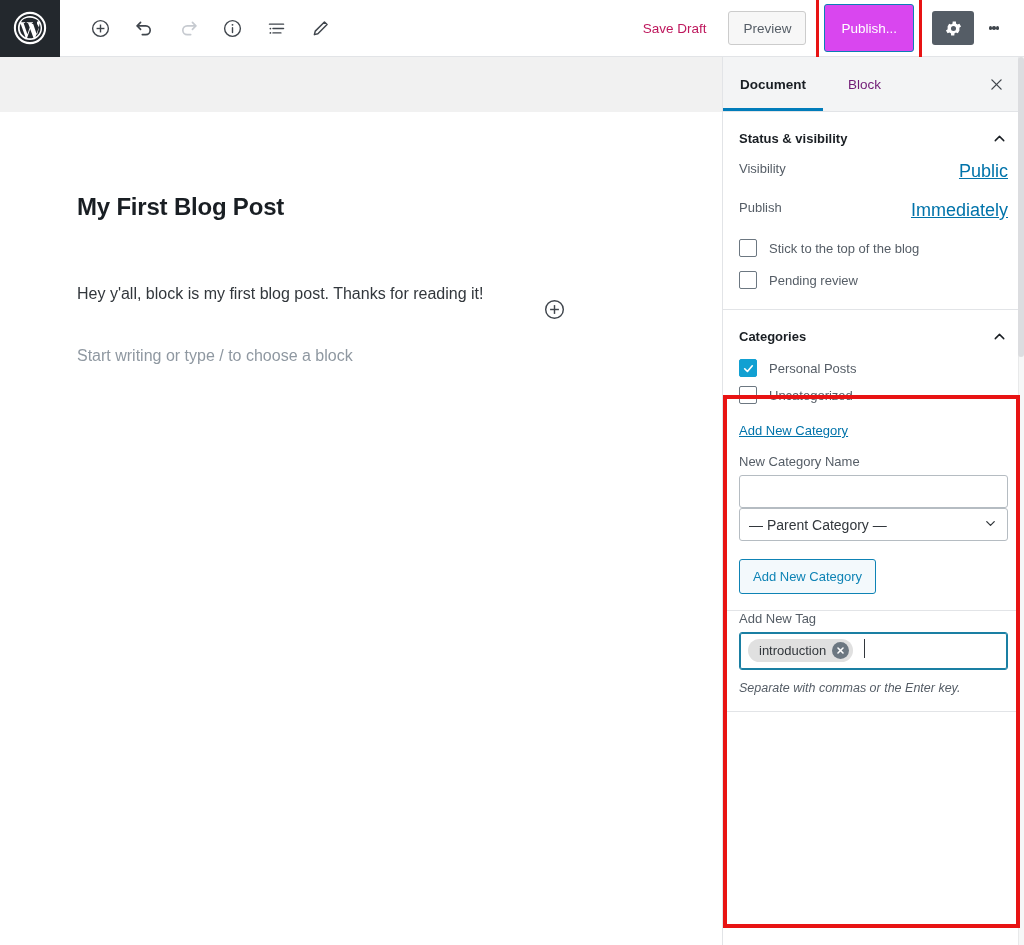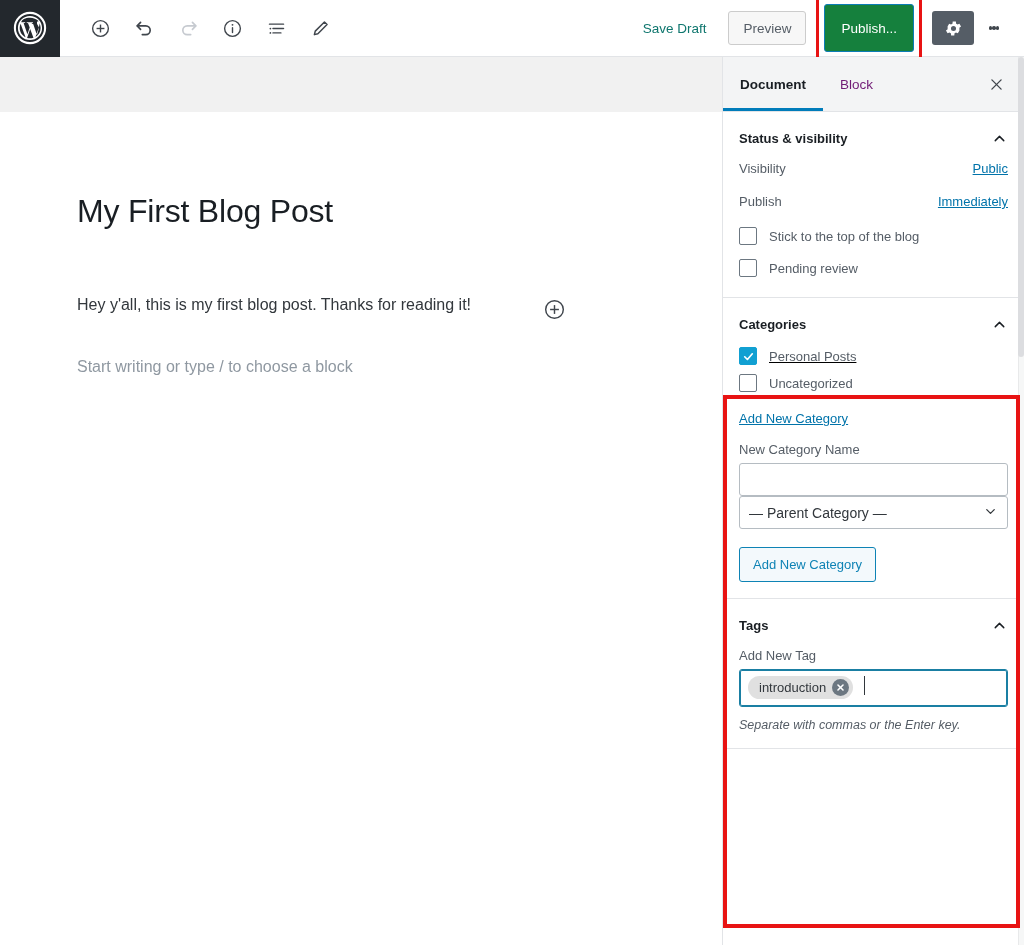--- a/index.html
+++ b/index.html
@@ -32,39 +32,39 @@
     display: flex; align-items: center; justify-content: center;
     background: transparent; border: none; cursor: pointer;
     border-radius: 3px; color: #40464d;
   }
   .tbtn.disabled { color: #c6cad0; cursor: default; }
   .toolbar-right {
     margin-left: auto; display: flex; align-items: center;
     padding-right: 12px; gap: 0px;
   }
   .save-draft {
-    font-size: 13.5px; color: #0f766e; background: none; border: none;
+    font-size: 13.5px; color: #be185d; background: none; border: none;
     cursor: pointer; padding: 6px 14px; margin-right: 8px;
   }
   .preview-btn {
     font-size: 13.5px; color: #555d66;
     background: #f7f7f7; border: 1px solid #cccccc;
     border-radius: 3px; padding: 7px 14px; cursor: pointer;
     height: 34px;
   }
   .publish-wrap {
     position: relative;
     margin-left: 10px; margin-right: 10px;
     padding: 5px;
     border: 3px solid #e81313;
     border-radius: 2px;
   }
   .publish-btn {
     font-size: 13.5px; color: #ffffff;
-    background: #15803d; border: 1px solid #0c7db5;
+    background: #d946ef; border: 1px solid #0c7db5;
     border-radius: 3px; padding: 23px 16px; cursor: pointer;
     height: 48px; display: flex; align-items: center;
   }
   .gear-btn {
     width: 42px; height: 34px; background: #555d66;
     border: none; border-radius: 3px; cursor: pointer;
     display: flex; align-items: center; justify-content: center;
     color: #ffffff;
   }
   .kebab-btn {
@@ -81,21 +81,21 @@
   .editor-region {
     position: absolute; top: 57px; left: 0;
     width: 722px; height: 888px;
     background: #ffffff;
   }
   .editor-topband {
     width: 722px; height: 55px; background: #f1f1f1;
   }
   .editor-canvas { padding: 0 0 0 77px; position: relative; }
   .post-title {
-    font-size: 32px; font-weight: 400; color: #191e23;
+    font-size: 24px; font-weight: 700; color: #191e23;
     line-height: 1.3; margin-top: 79px; letter-spacing: -0.2px;
   }
   .post-para {
     font-size: 16px; color: #32373c; line-height: 1.7;
     margin-top: 58px;
   }
   .post-placeholder {
     font-size: 16px; color: #8f98a1; line-height: 1.7;
     margin-top: 35px;
   }
@@ -110,21 +110,21 @@
   .sidebar {
     position: absolute; top: 57px; right: 0;
     width: 302px; height: 888px;
     background: #ffffff;
     border-left: 1px solid #e2e4e7;
     overflow: hidden;
   }
   .sidebar-tabs {
     height: 55px; background: #f3f4f5;
     border-bottom: 1px solid #e2e4e7;
-    display: flex; align-items: stretch; position: relative;
+    display: flex; align-items: stretch; position: relative; gap: 8px;
   }
   .stab {
     padding: 0 17px; display: flex; align-items: center;
     font-size: 13.5px; color: #701a75; cursor: pointer;
     background: none; border: none; position: relative;
     font-family: "Liberation Sans", sans-serif;
   }
   .stab.active {
     color: #191e23; font-weight: 700;
     box-shadow: inset 0 -3px 0 #007cba;
@@ -143,21 +143,21 @@
   .panel-title { font-size: 13px; font-weight: 700; color: #191e23; }
   .chev { color: #191e23; display: flex; }
   .panel-body { padding-bottom: 16px; }
 
   .row {
     display: flex; align-items: flex-start; justify-content: space-between;
     margin-bottom: 18px;
   }
   .row-label { font-size: 13px; color: #555d66; }
   .row-link {
-    font-size: 13px; color: #0073aa; text-decoration: underline;
+    font-size: 18px; color: #0073aa; text-decoration: underline;
     cursor: pointer; background: none; border: none;
     font-family: "Liberation Sans", sans-serif;
   }
   .select-box {
     display: flex; align-items: center; gap: 8px;
     border: 1px solid #b5bcc2; border-radius: 3px;
     background: #fff; padding: 7px 10px; font-size: 13px;
     color: #32373c; cursor: pointer; height: 33px;
   }
 
@@ -319,21 +319,21 @@
         <span class="dot"></span>
         <span class="dot"></span>
       </button>
     </div>
   </div>
 
   <div class="editor-region">
     <div class="editor-topband"></div>
     <div class="editor-canvas">
       <h1 class="post-title">My First Blog Post</h1>
-      <p class="post-para">Hey y'all, this is my first blog post. Thanks for reading it!</p>
+      <p class="post-para">Hey y'all, block is my first blog post. Thanks for reading it!</p>
       <p class="post-placeholder">Start writing or type / to choose a block</p>
       <div class="inline-inserter">
         <svg width="23" height="23" viewBox="0 0 24 24" fill="none" stroke="currentColor" stroke-width="1.5">
           <circle cx="12" cy="12" r="9.2"></circle>
           <line x1="12" y1="7.4" x2="12" y2="16.6"></line>
           <line x1="7.4" y1="12" x2="16.6" y2="12"></line>
         </svg>
       </div>
     </div>
   </div>
@@ -383,21 +383,21 @@
     <div class="panel">
       <div class="panel-head">
         <span class="panel-title">Categories</span>
         <span class="chev">
           <svg width="17" height="17" viewBox="0 0 24 24" fill="none" stroke="currentColor" stroke-width="2" stroke-linecap="round" stroke-linejoin="round">
             <polyline points="6,15 12,9 18,15"></polyline>
           </svg>
         </span>
       </div>
       <div class="panel-body">
-        <div class="cbrow" style="margin-bottom:9px;text-decoration:underline;">
+        <div class="cbrow" style="margin-bottom:9px;">
           <span class="cbox checked">
             <svg width="13" height="13" viewBox="0 0 24 24" fill="none" stroke="#ffffff" stroke-width="3.1" stroke-linecap="round" stroke-linejoin="round">
               <polyline points="5,12.5 10,17.5 19,7"></polyline>
             </svg>
           </span>
           <span class="cb-label">Personal Posts</span>
         </div>
         <div class="cbrow" style="margin-bottom:17px;">
           <span class="cbox"></span>
           <span class="cb-label">Uncategorized</span>
@@ -417,28 +417,20 @@
           </span>
         </div>
 
         <div style="margin-top:18px;">
           <button class="btn-secondary">Add New Category</button>
         </div>
       </div>
     </div>
 
     <div class="panel">
-      <div class="panel-head">
-        <span class="panel-title">Tags</span>
-        <span class="chev">
-          <svg width="17" height="17" viewBox="0 0 24 24" fill="none" stroke="currentColor" stroke-width="2" stroke-linecap="round" stroke-linejoin="round">
-            <polyline points="6,15 12,9 18,15"></polyline>
-          </svg>
-        </span>
-      </div>
       <div class="panel-body">
         <label class="field-label">Add New Tag</label>
         <div class="token-field">
           <span class="token">
             <span>introduction</span>
             <span class="token-x">
               <svg width="11" height="11" viewBox="0 0 24 24" fill="none" stroke="#ffffff" stroke-width="3.4" stroke-linecap="round">
                 <line x1="6.5" y1="6.5" x2="17.5" y2="17.5"></line>
                 <line x1="17.5" y1="6.5" x2="6.5" y2="17.5"></line>
               </svg>

